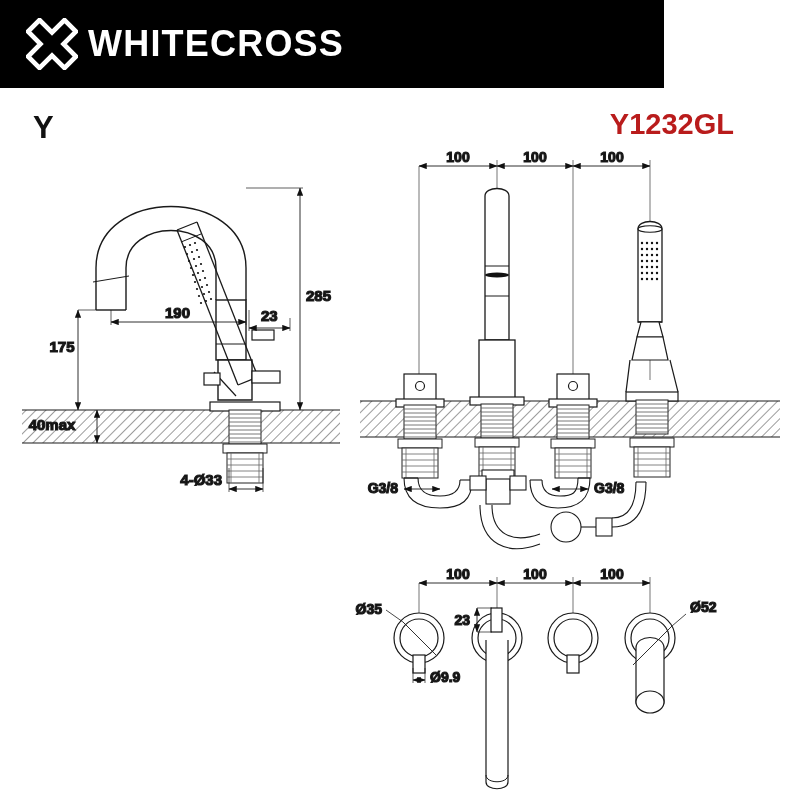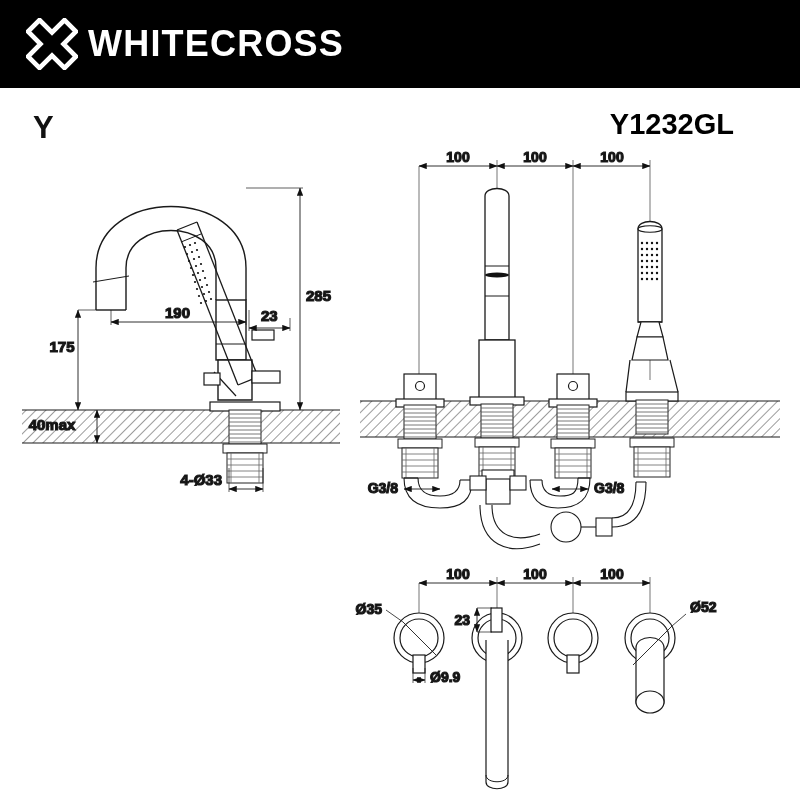--- a/index.html
+++ b/index.html
@@ -1,27 +1,27 @@
 <!DOCTYPE html>
 <html><head>
 <meta charset="utf-8">
 <style>
   html,body{margin:0;padding:0;background:#fff;}
   body{width:800px;height:800px;font-family:"Liberation Sans",sans-serif;overflow:hidden;}
   #page{position:relative;width:800px;height:800px;background:#fff;}
 
   
-  #header{position:absolute;left:0;top:0;width:800px;height:88px;background:#000;}
+  #header{position:absolute;left:0;top:0;width:664px;height:88px;background:#000;}
   #logo-mark{position:absolute;left:26px;top:18px;width:52px;height:52px;}
   #brand-text{position:absolute;left:88px;top:21px;color:#fff;font-size:36px;
     font-weight:bold;letter-spacing:1.2px;line-height:46px;font-family:"Liberation Sans",sans-serif;}
 
   
   #series-label{position:absolute;left:33px;top:110px;font-size:31px;font-weight:bold;color:#111;}
-  #model-label{position:absolute;right:66px;top:108px;font-size:29px;font-weight:bold;color:#000000;}
+  #model-label{position:absolute;right:66px;top:108px;font-size:29px;font-weight:bold;color:#b91c1c;}
 
   
   #canvas{position:absolute;left:0;top:0;width:800px;height:800px;}
   text{font-family:"Liberation Sans",sans-serif;font-weight:bold;fill:#111;}
 </style>
 </head>
 <body>
 
 <div id="page">
 

